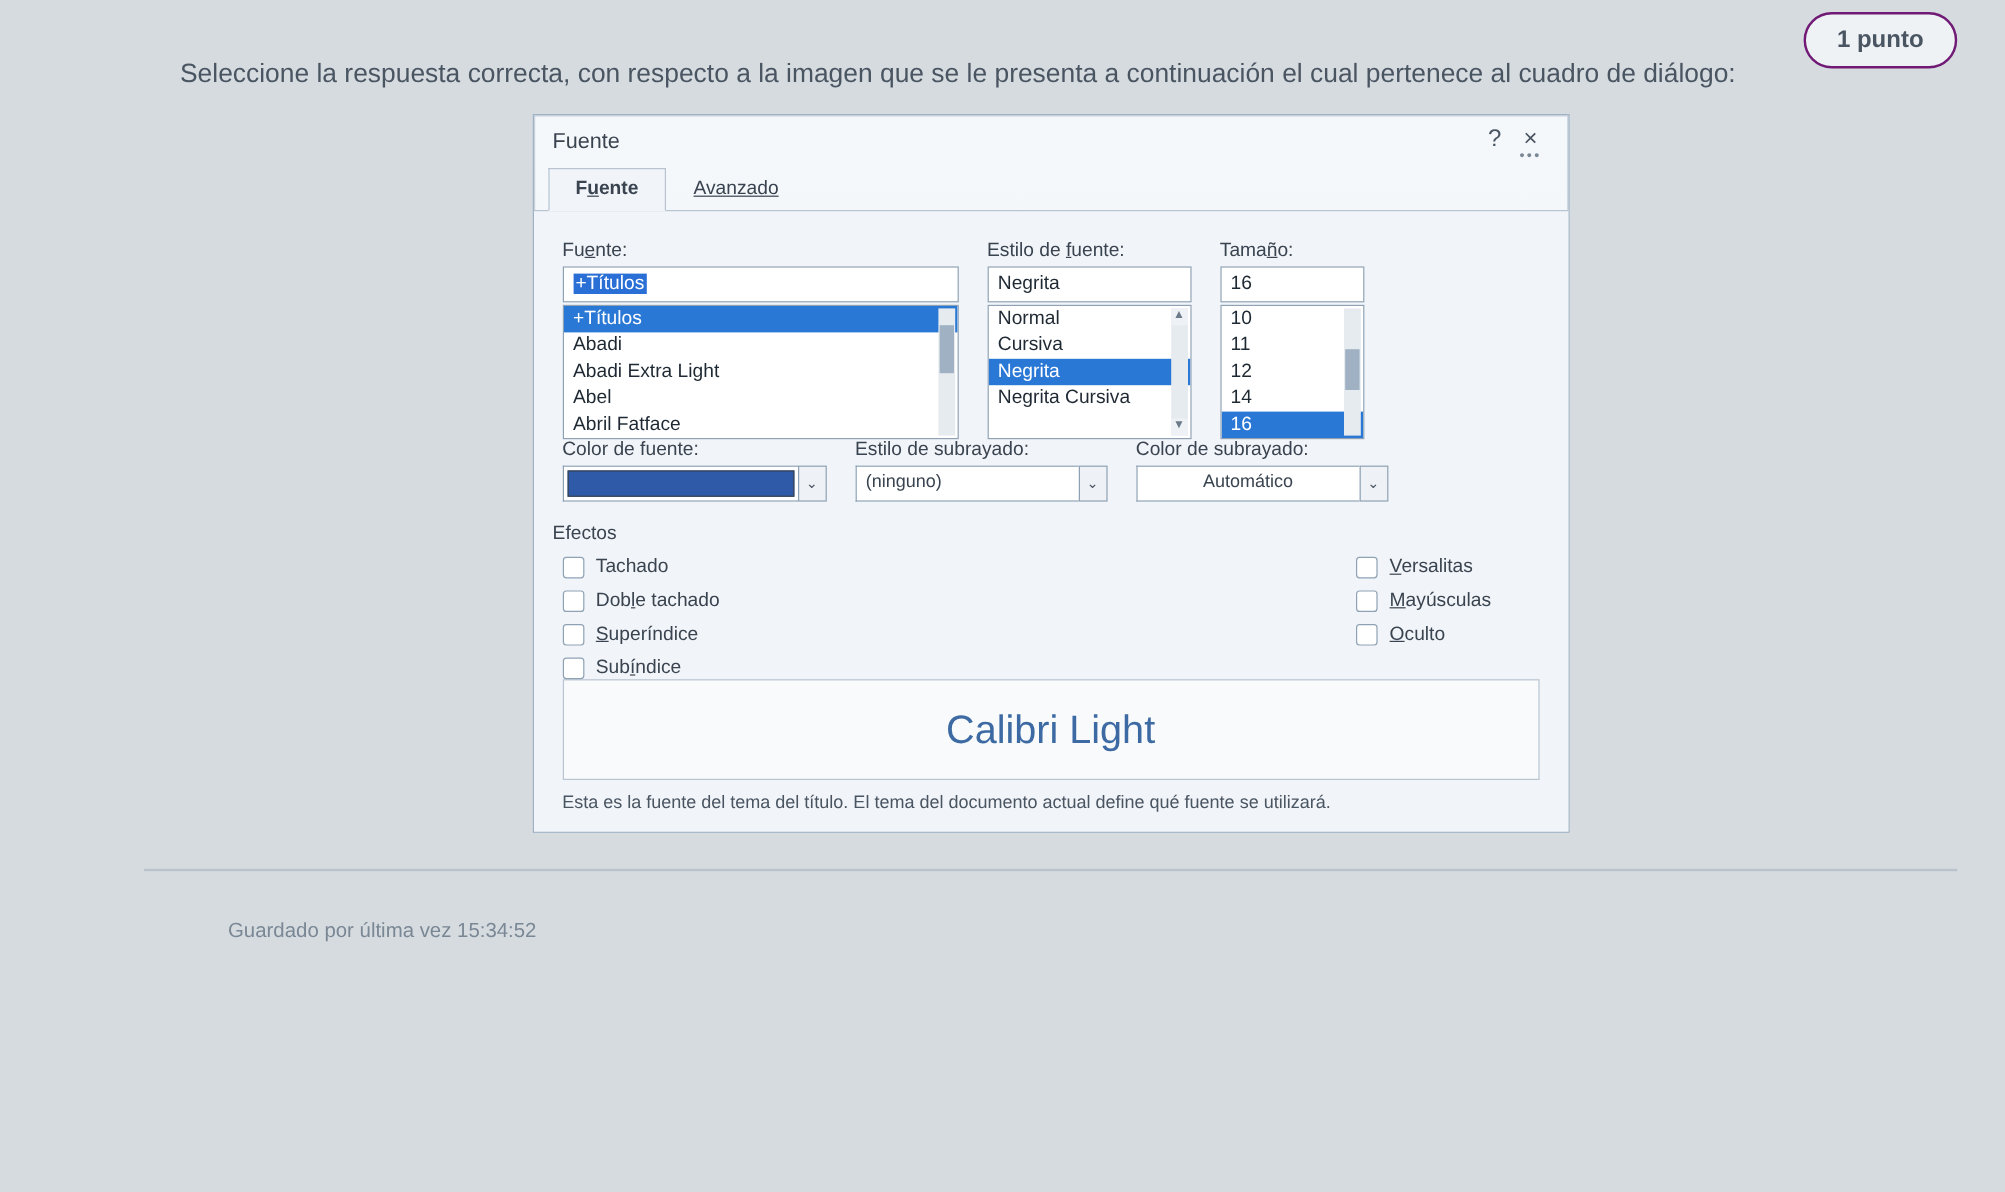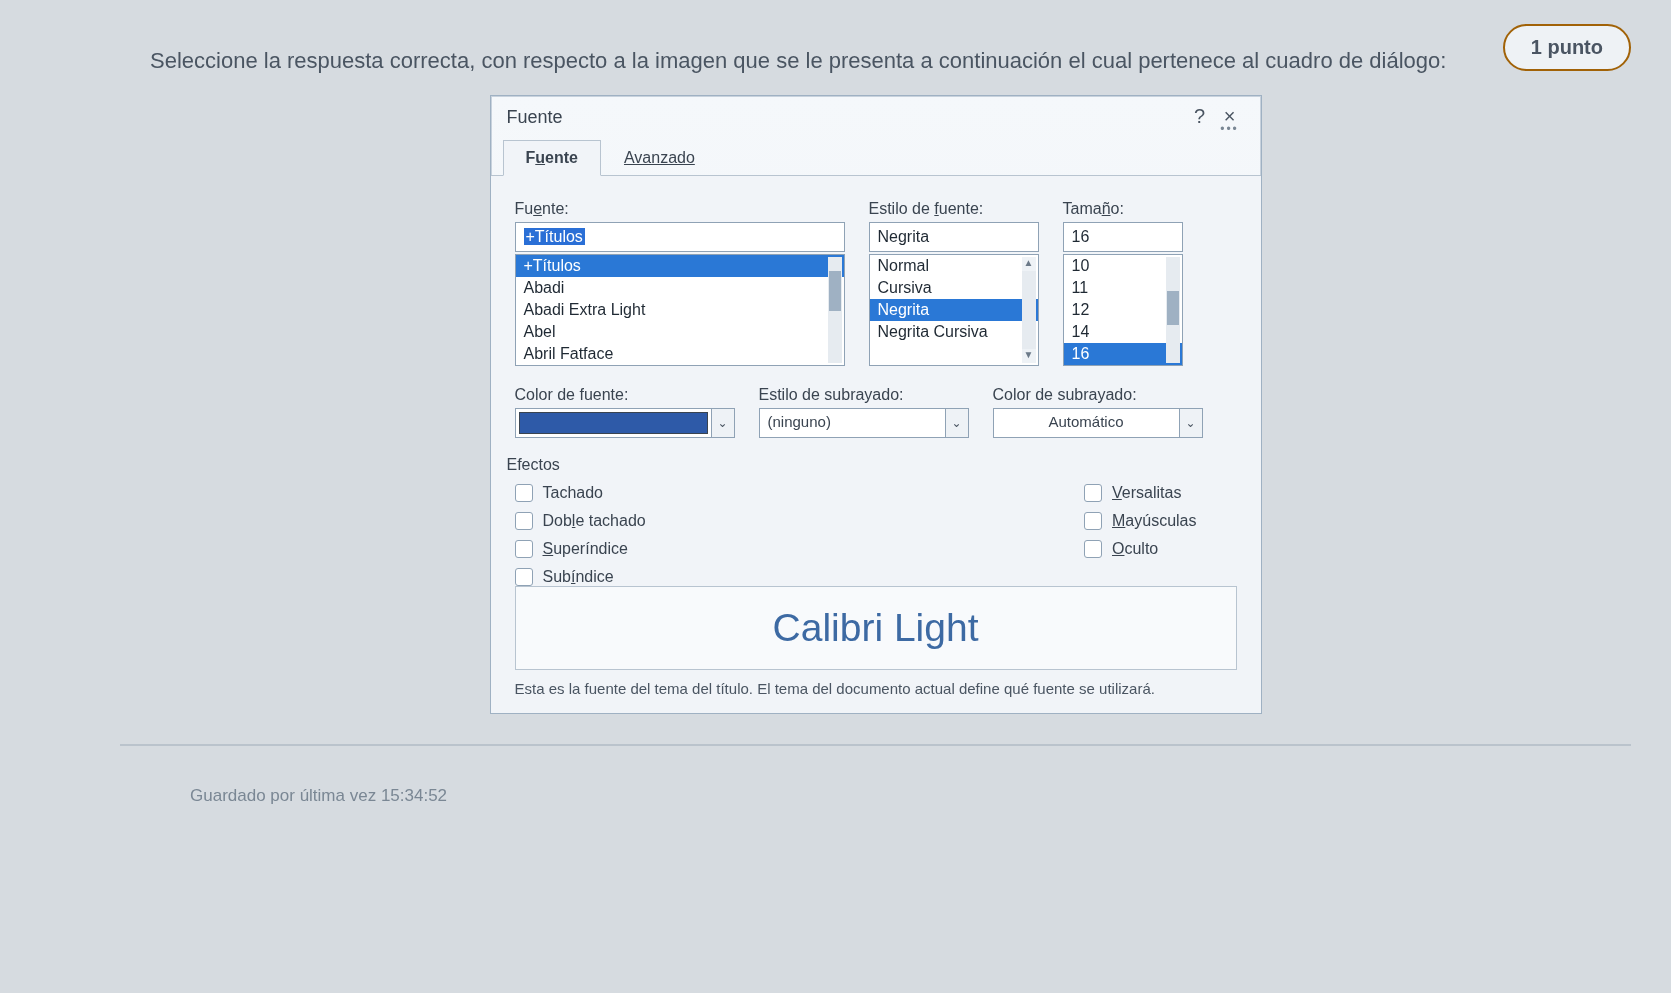--- a/index.html
+++ b/index.html
@@ -10,43 +10,43 @@
     width: 1671px;
     height: 993px;
     overflow: hidden;
     color: #3a4450;
   }
   .page {
     padding: 18px 40px 0 120px;
   }
   .points-pill {
     position: absolute;
-    top: 24px;
+    top: 10px;
     right: 40px;
-    border: 2px solid #a16207;
+    border: 2px solid #701a75;
     border-radius: 28px;
     padding: 10px 26px;
     background: #eef2f5;
     font-size: 20px;
     font-weight: 600;
     color: #4a5562;
   }
   .question {
     font-size: 22px;
     color: #4a5562;
     margin: 28px 0 18px 30px;
     max-width: 1500px;
     line-height: 1.4;
   }
   .dialog-wrap {
     display: flex;
     justify-content: center;
   }
   .dialog {
-    width: 772px;
+    width: 864px;
     background: linear-gradient(#f5f8fb,#eef2f6);
     border: 1px solid #9fb1c3;
     box-shadow: 0 0 0 1px #c8d2dd inset;
   }
   .dialog-titlebar {
     display: flex;
     align-items: center;
     padding: 10px 16px 4px 16px;
   }
   .dialog-title {
@@ -128,21 +128,21 @@
   }
   .scrollbar .thumb {
     position:absolute; left:1px; right:1px; background:#9fb1c3;
   }
   .scrollbar .arrow {
     position:absolute; left:0; right:0; height:14px; text-align:center;
     font-size:10px; color:#6c7a89; background:#eef2f6;
   }
   .scrollbar .arrow.up { top:0; }
   .scrollbar .arrow.down { bottom:0; }
-  .row2 { display:flex; gap:24px; margin-top:20px; align-items:center; }
+  .row2 { display:flex; gap:24px; margin-top:0; align-items:center; }
   .combo {
     display:flex; align-items:stretch; height:30px;
   }
   .combo .cval {
     border:1px solid #8fa2b5; border-right:none; background:#fff;
     padding:4px 8px; font-size:15px; color:#3a4450; flex:1;
   }
   .combo .cbtn {
     width:24px; border:1px solid #8fa2b5; background:#eef2f6;
     display:flex; align-items:center; justify-content:center;
@@ -158,21 +158,21 @@
   .effects { display:flex; gap:120px; }
   .eff-col { display:flex; flex-direction:column; gap:10px; }
   .chk { display:flex; align-items:center; gap:10px; font-size:16px; color:#3a4450; cursor:pointer; }
   .chk .box {
     width:18px; height:18px; border:1px solid #8fa2b5; background:#fff; border-radius:3px;
   }
   .chk .u { text-decoration: underline; }
   .preview-box {
     border:1px solid #b8c4d0; background:#f8fafc; height:84px;
     display:flex; align-items:center; justify-content:center;
-    font-size:39px; color:#3d6aa3; font-family:"Calibri Light","Segoe UI Light",sans-serif;
+    font-size:33px; color:#3d6aa3; font-family:"Calibri Light","Segoe UI Light",sans-serif;
     font-weight:300;
   }
   .preview-note {
     font-size:15px; color:#4a5562; margin-top:10px;
   }
   .footer-line {
     margin: 40px 0 0 70px;
     font-size:17px; color:#7a8794;
   }
   .divider {

